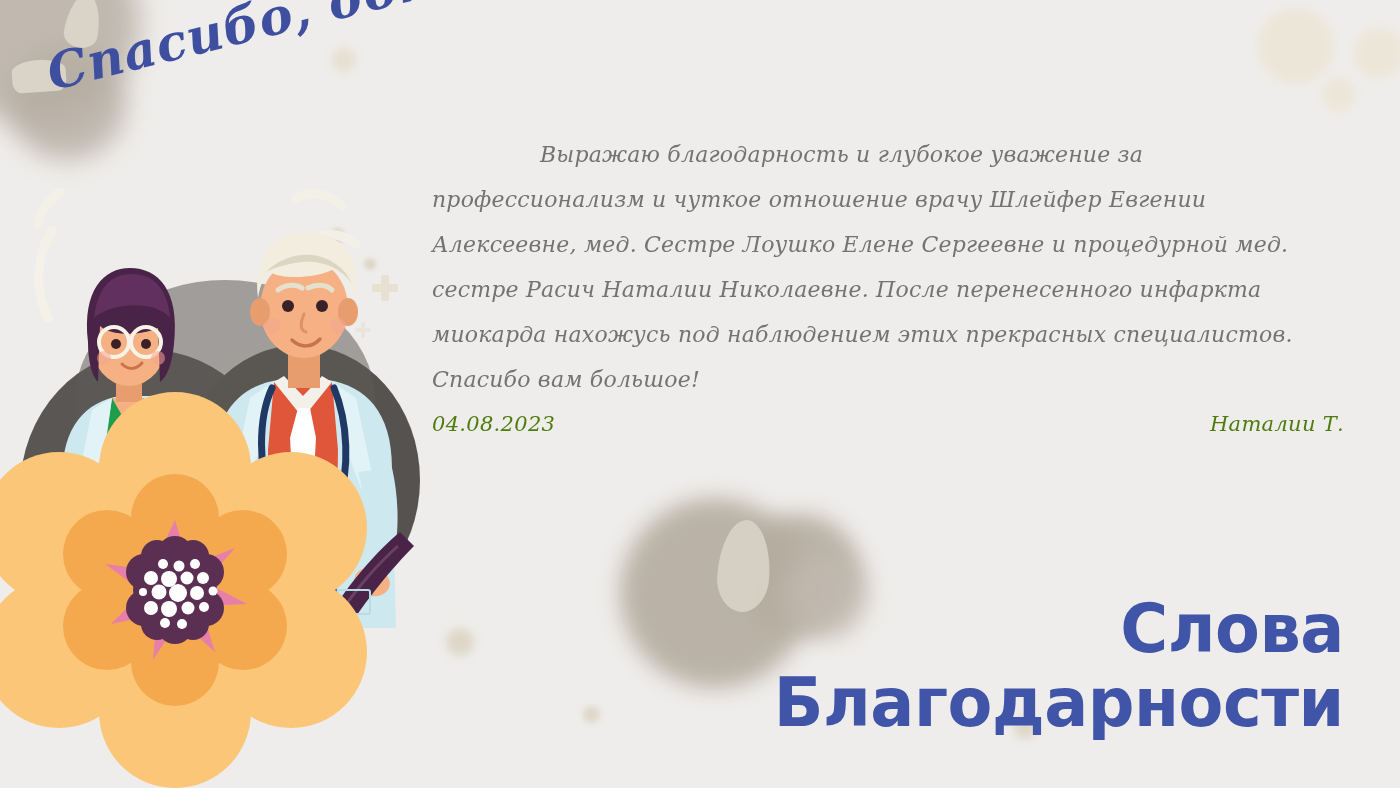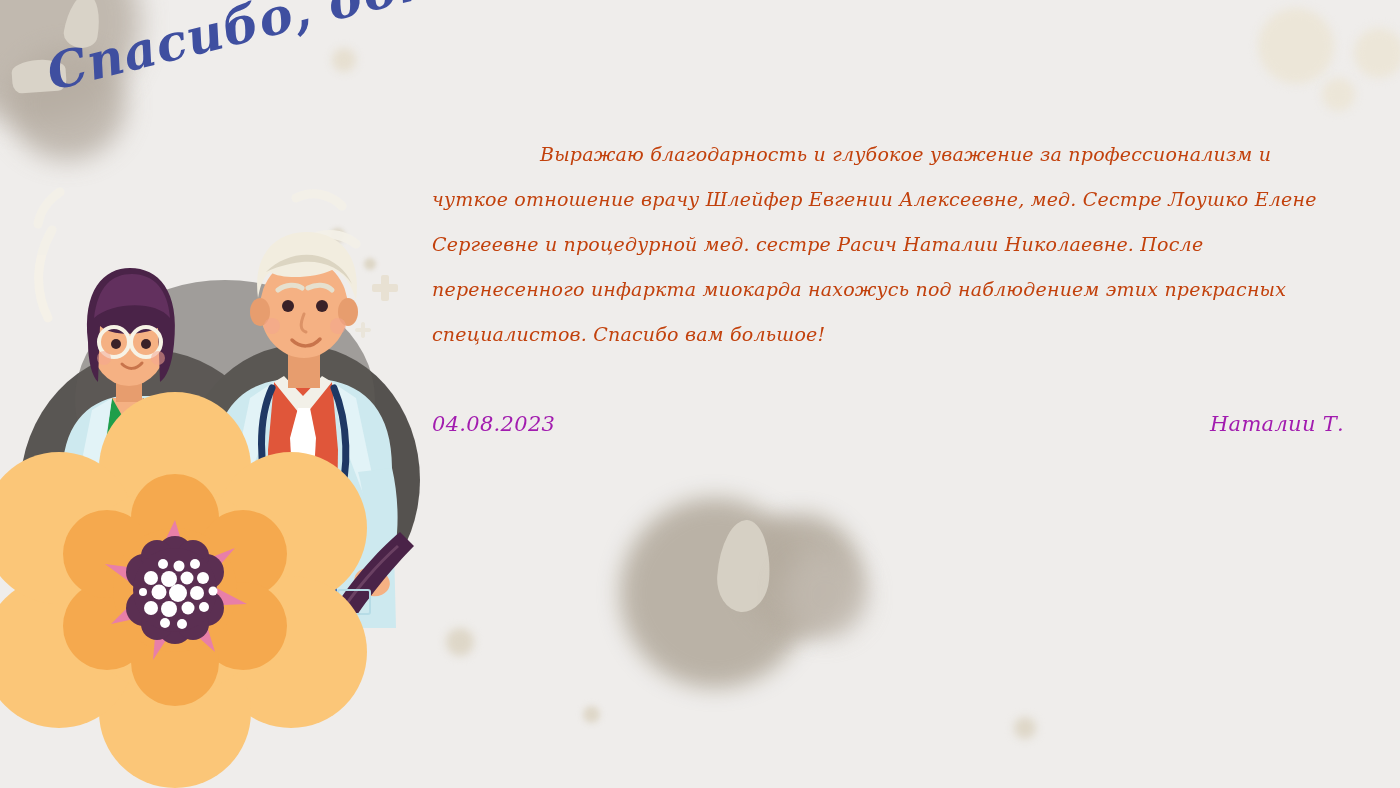--- a/index.html
+++ b/index.html
@@ -103,41 +103,41 @@
   
   .letter {
     position: absolute;
     left: 432px;
     top: 132px;
     width: 912px;
     z-index: 10;
   }
   .letter-body {
     margin: 0;
-    color: #c2410c;
+    color: #737373;
     font-family: "DejaVu Serif", serif;
     font-style: italic;
-    font-size: 19px;
+    font-size: 22px;
     line-height: 45px;
     text-indent: 108px;
     text-align: left;
     letter-spacing: .2px;
   }
   .letter-footer {
     position: absolute;
     left: 432px;
     top: 412px;
     width: 912px;
     display: flex;
     justify-content: space-between;
     align-items: baseline;
     z-index: 10;
   }
   .letter-footer span {
-    color: #a21caf;
+    color: #4d7c0f;
     font-family: "DejaVu Serif", serif;
     font-style: italic;
     font-size: 21px;
     letter-spacing: .3px;
   }
 
   
   .heading {
     position: absolute;
     right: 56px;
@@ -371,14 +371,18 @@
 
   <div class="letter">
     <p class="letter-body">Выражаю благодарность и глубокое уважение за профессионализм и чуткое отношение врачу Шлейфер Евгении Алексеевне, мед. Сестре Лоушко Елене Сергеевне и процедурной мед. сестре Расич Наталии Николаевне. После перенесенного инфаркта миокарда нахожусь под наблюдением этих прекрасных специалистов. Спасибо вам большое!</p>
   </div>
 
   <div class="letter-footer">
     <span>04.08.2023</span>
     <span>Наталии Т.</span>
   </div>
 
+  <div class="heading">
+    <span class="line">Слова</span>
+    <span class="line">Благодарности</span>
+  </div>
 
 </div>
 
 </body></html>

